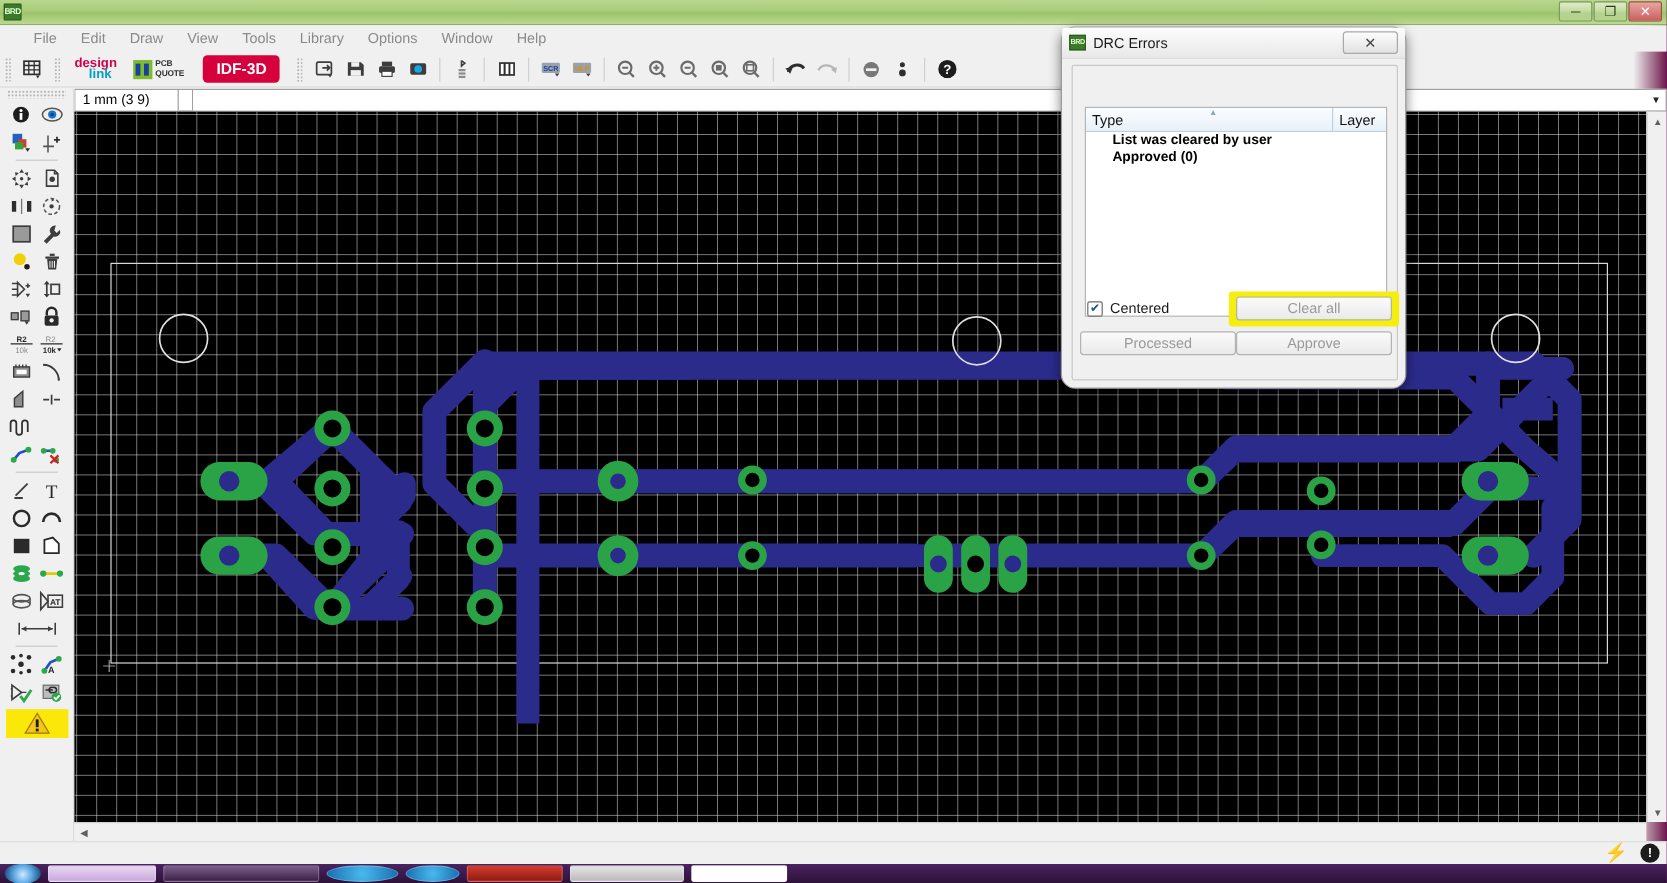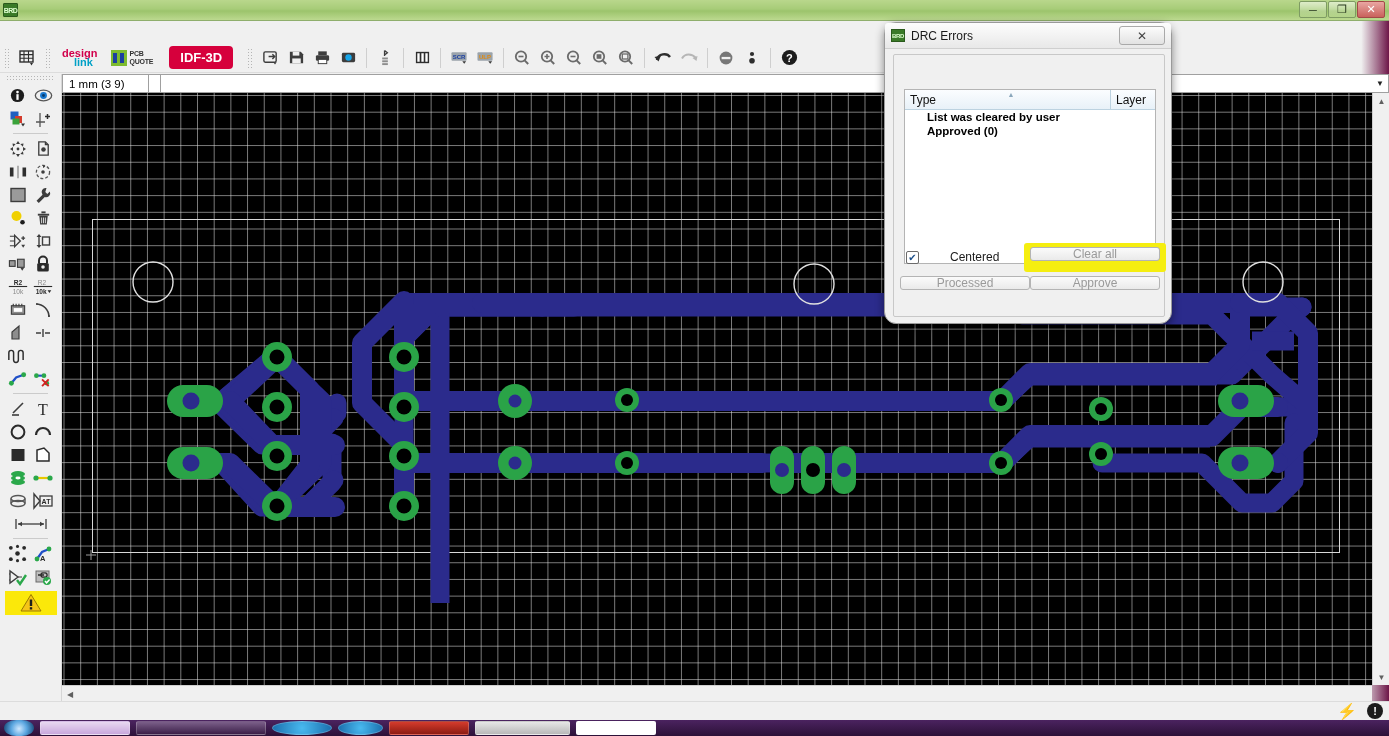--- a/index.html
+++ b/index.html
@@ -191,23 +191,23 @@
   .list-head { display:flex; height:20px; background:linear-gradient(180deg,#fbfdff,#e8f1f8);
       border-bottom:1px solid #bcd2e0; position:relative;}
   .lh-type { flex:1; font-size:12px; color:#111; padding-left:5px; display:flex;align-items:center;
       border-right:1px solid #bcd2e0; position:relative;}
   .lh-sortmark { position:absolute; left:50%; top:1px; font-size:7px; color:#8aa7bb;}
   .lh-layer { width:44px; font-size:12px; color:#111; padding-left:5px; display:flex;align-items:center;}
   .list-row { font-size:11.5px; font-weight:bold; color:#000; padding:1px 0 1px 22px; }
   .chk-row { position:absolute; left:12px; top:195px; display:flex; align-items:center; gap:6px;}
   .chk { width:13px;height:13px;border:1px solid #6b6b6b;background:#fff;border-radius:2px;
      display:flex;align-items:center;justify-content:center;font-size:10px;color:#1c4f8a;}
-  .chk-label { font-size:12px; color:#1a1a1a;margin-left:25px; }
+  .chk-label { font-size:12px; color:#1a1a1a; }
   .dlg-btn {
-    position:absolute; height:14px; border:1px solid #b4b4b4; border-radius:3px;
+    position:absolute; height:20px; border:1px solid #b4b4b4; border-radius:3px;
     background:linear-gradient(180deg,#fbfbfb,#eaeaea);
     font-size:12px; color:#9a9a9a; display:flex;align-items:center;justify-content:center;
   }
   .btn-clearall { left:136px; top:192px; width:130px; }
   .btn-processed{ left:6px; top:221px; width:130px; }
   .btn-approve  { left:136px; top:221px; width:130px; }
   .hl-clearall {
     position:absolute; left:130px; top:188px; width:142px; height:29px;
     background:#f5ee10; border-radius:3px;
   }
@@ -219,20 +219,31 @@
 
   <div class="titlebar">
     <div class="title-icon">BRD</div>
     <div class="win-btns">
       <div class="win-btn">─</div>
       <div class="win-btn">❐</div>
       <div class="win-btn close">✕</div>
     </div>
   </div>
 
+  <div class="menubar">
+    <div class="menu-item">File</div>
+    <div class="menu-item">Edit</div>
+    <div class="menu-item">Draw</div>
+    <div class="menu-item">View</div>
+    <div class="menu-item">Tools</div>
+    <div class="menu-item">Library</div>
+    <div class="menu-item">Options</div>
+    <div class="menu-item">Window</div>
+    <div class="menu-item">Help</div>
+  </div>
 
   <div class="toolbar">
     <div class="grip"></div>
     <div class="tbtn">
       <svg width="18" height="18" viewBox="0 0 18 18">
         <rect x="2" y="2" width="13" height="11" fill="none" stroke="#2e2e2e" stroke-width="1.4"></rect>
         <path d="M6 2 V13 M10.5 2 V13 M2 5.6 H15 M2 9.3 H15" stroke="#2e2e2e" stroke-width="1.1"></path>
         <path d="M12 14 l3 0 l-1.5 2.5 z" fill="#2e2e2e"></path>
       </svg>
     </div>

